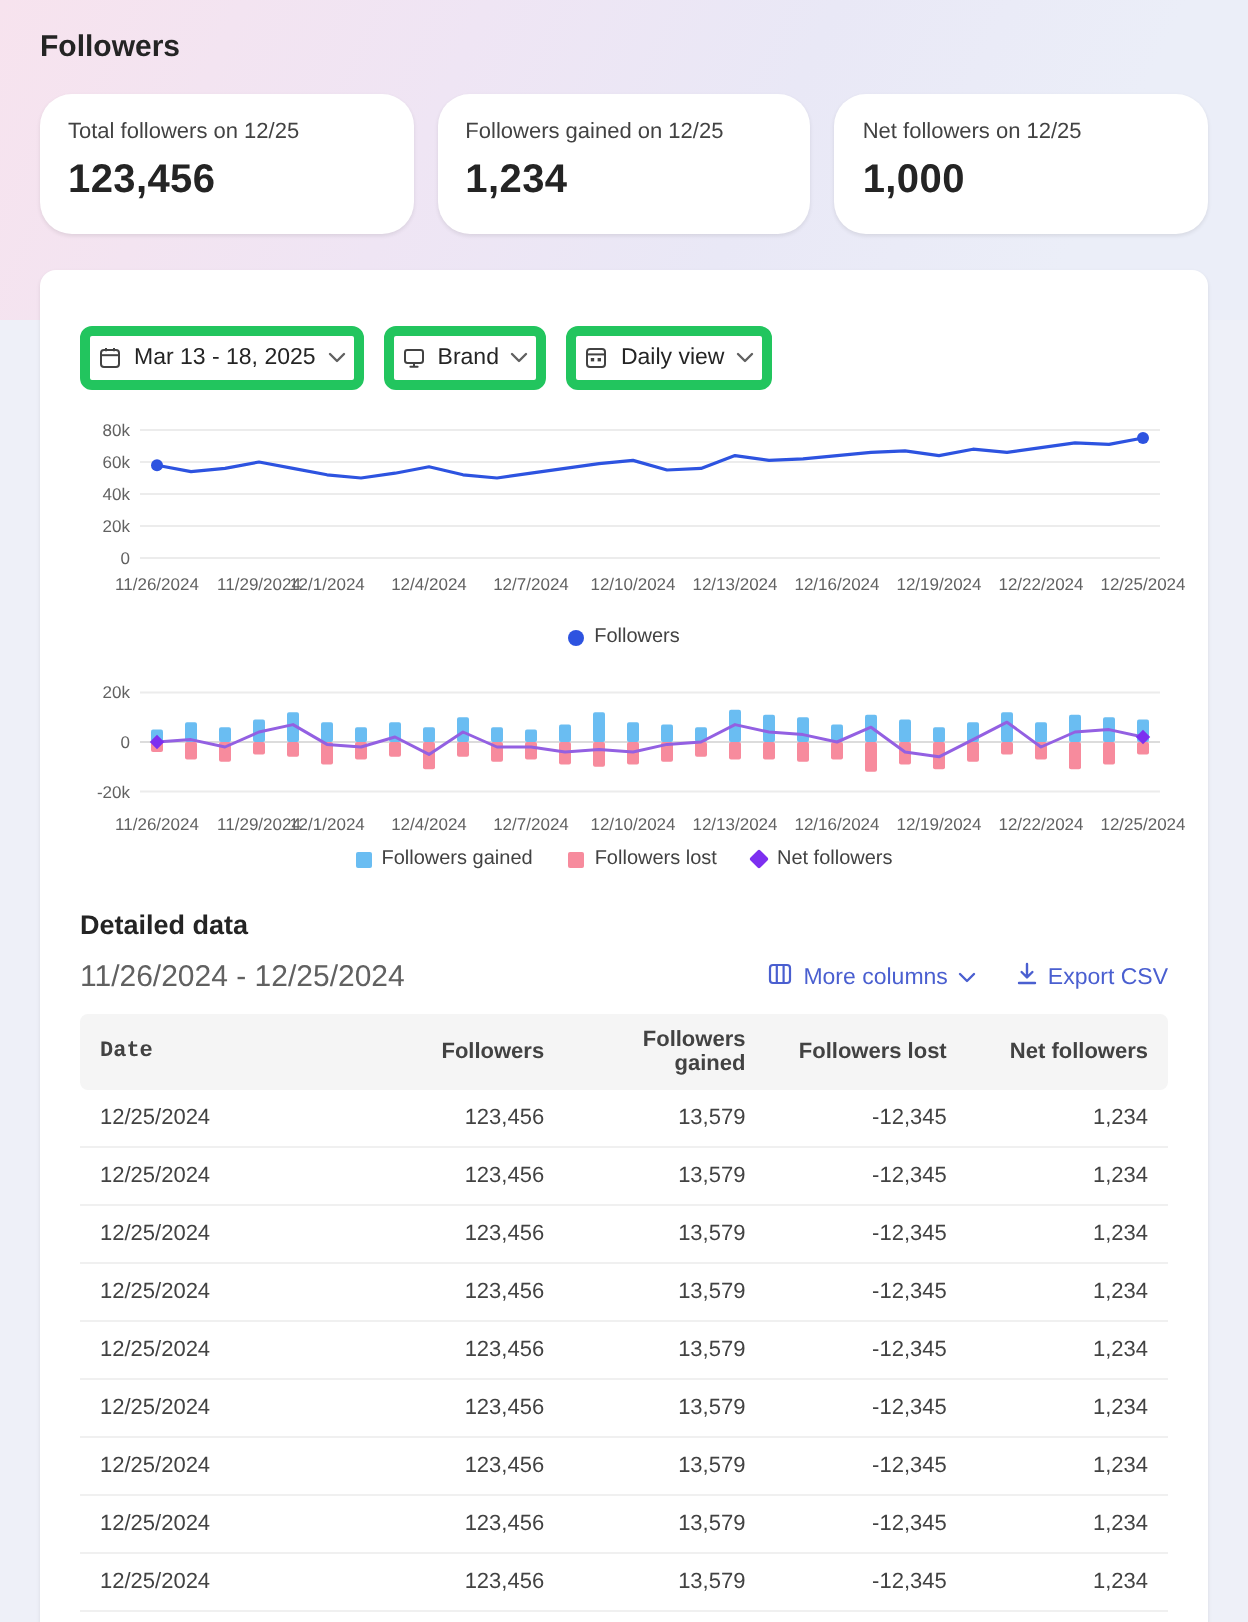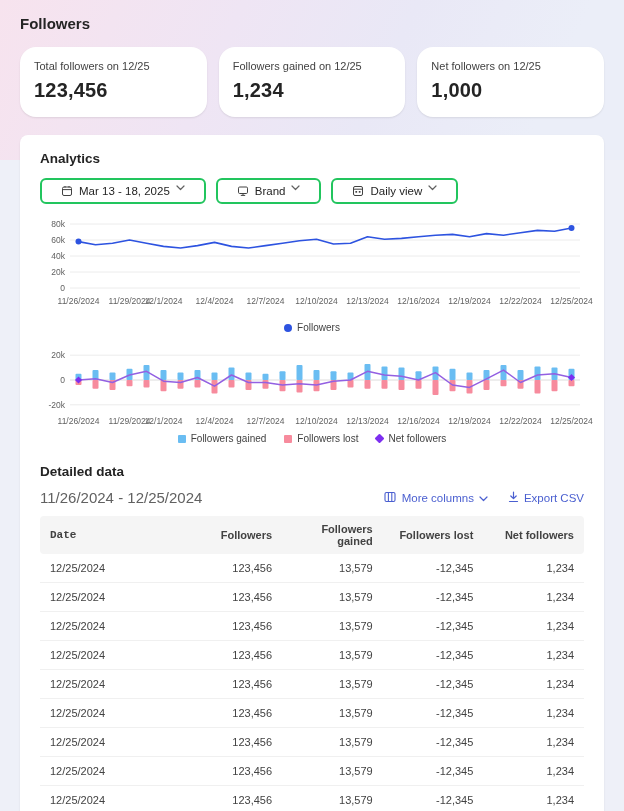--- a/index.html
+++ b/index.html
@@ -29,23 +29,23 @@
 
   
   .main-card {
     background:#fff; border-radius:8px; box-shadow:0 1px 2px rgba(0,0,0,.09);
     margin-top:18px; margin-bottom:20px; padding:16px 20px 14px;
   }
   .section-title { font-size:13.5px; font-weight:bold; }
 
   .filters { display:flex; gap:10px; margin-top:12px; }
   .filter-btn {
-    display:inline-flex; align-items:flex-start; gap:6px;
-    border:2px solid #22c55e; border-radius:6px; background:#fff;
-    padding:5px 19px; font-size:11.5px; color:#242424; cursor:pointer;
+    display:inline-flex; align-items:center; gap:6px;
+    border:5px solid #22c55e; border-radius:6px; background:#fff;
+    padding:5px 4px; font-size:11.5px; color:#242424; cursor:pointer;
     font-family:"Liberation Sans", sans-serif;
   }
   .filter-btn svg { display:block; }
 
   .chart-wrap { margin-top:14px; }
   svg.chart { overflow:visible; display:block; }
   svg text { font-family:"Liberation Sans", sans-serif; }
   .legend { display:flex; justify-content:center; gap:18px; margin:4px 0 2px; align-items:center; }
   .legend-item { display:flex; align-items:center; gap:5px; font-size:10px; color:#424242; }
   .legend-dot { width:8px; height:8px; border-radius:50%; }
@@ -95,21 +95,20 @@
       <div class="stat-value">1,234</div>
     </div>
     <div class="stat-card">
       <div class="stat-label">Net followers on 12/25</div>
       <div class="stat-value">1,000</div>
     </div>
   </div>
 
   <div class="main-card">
 
-    <div class="section-title">Analytics</div>
 
     <div class="filters">
       <button class="filter-btn">
         <span>
           <svg width="12" height="12" viewBox="0 0 12 12">
               <rect x="1.5" y="2" width="9" height="8.5" rx="1.5" fill="none" stroke="#424242" stroke-width="1"></rect>
               <line x1="1.5" y1="4.6" x2="10.5" y2="4.6" stroke="#424242" stroke-width="1"></line>
               <line x1="4" y1="1" x2="4" y2="2.6" stroke="#424242" stroke-width="1"></line>
               <line x1="8" y1="1" x2="8" y2="2.6" stroke="#424242" stroke-width="1"></line>
             </svg>

